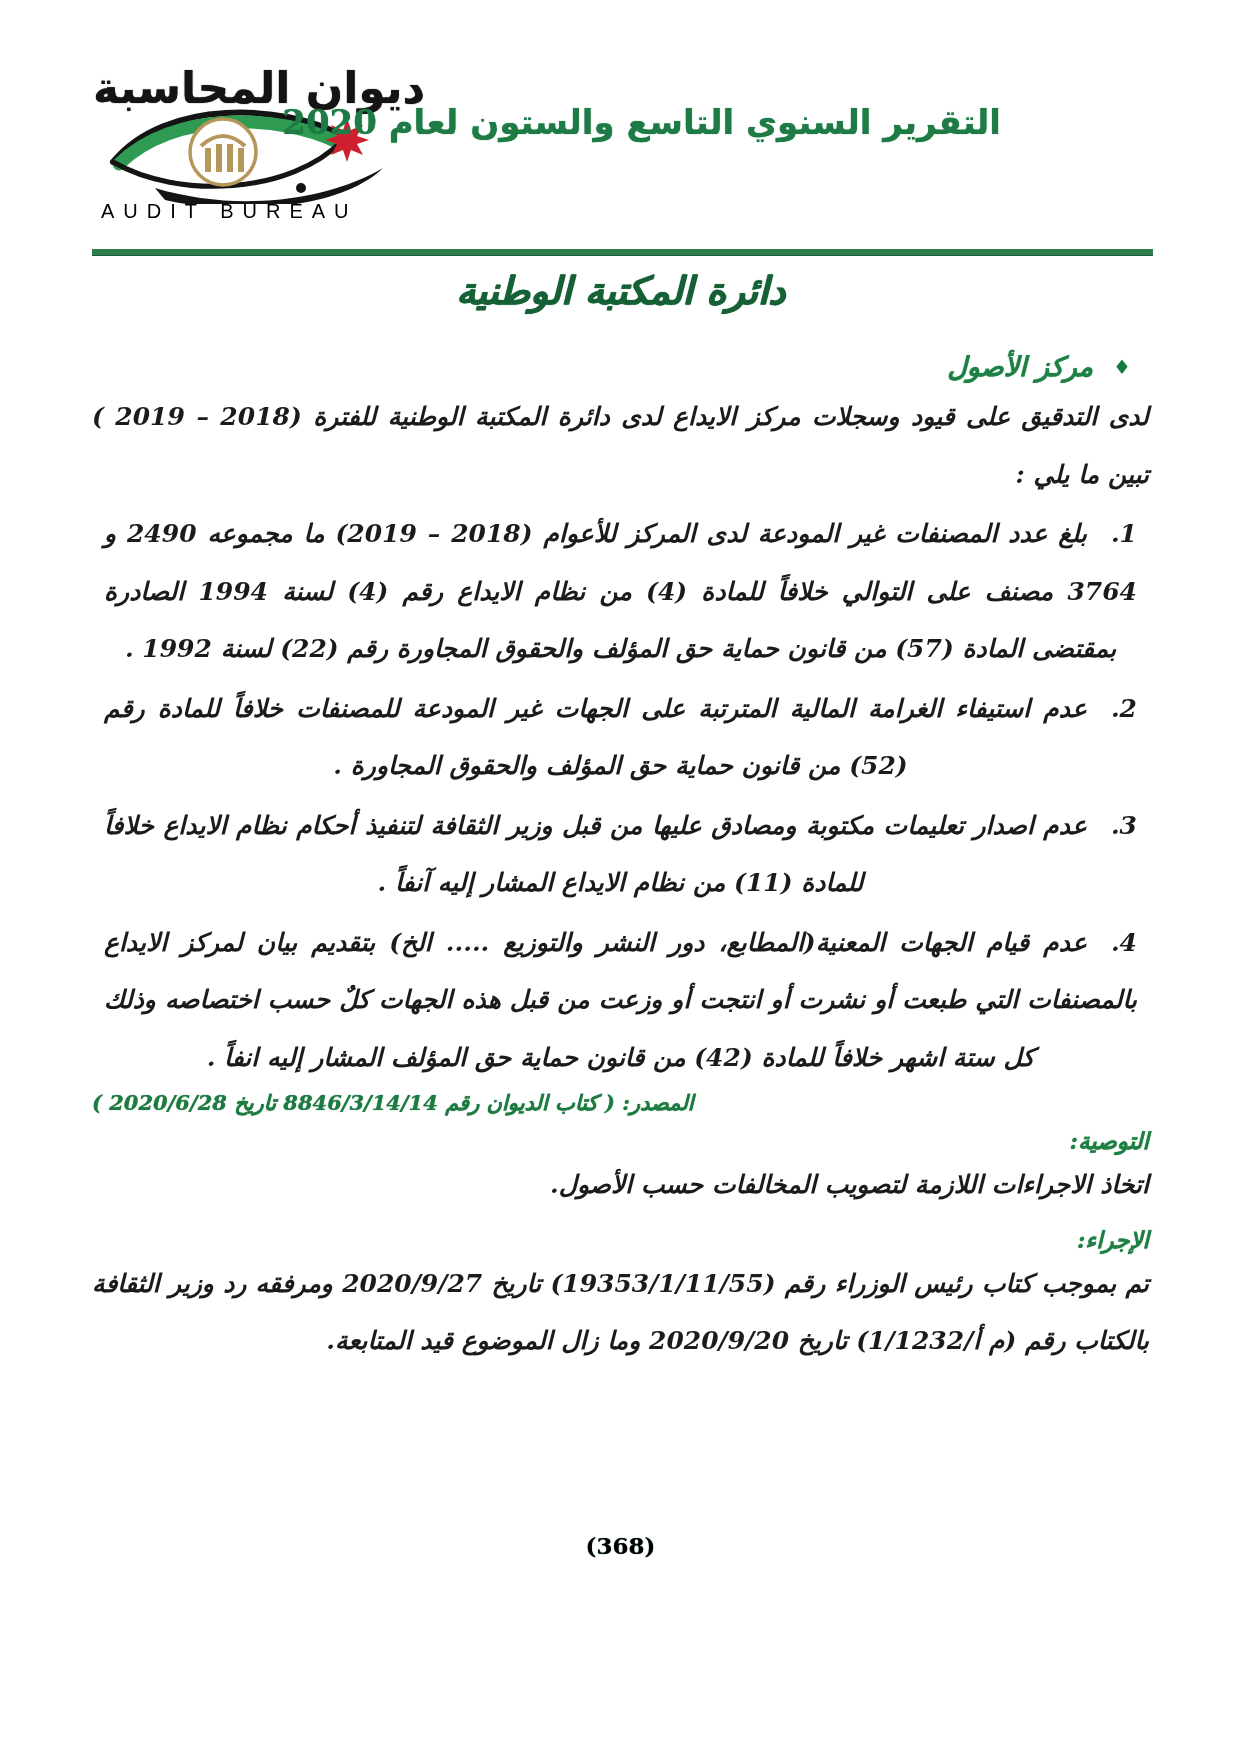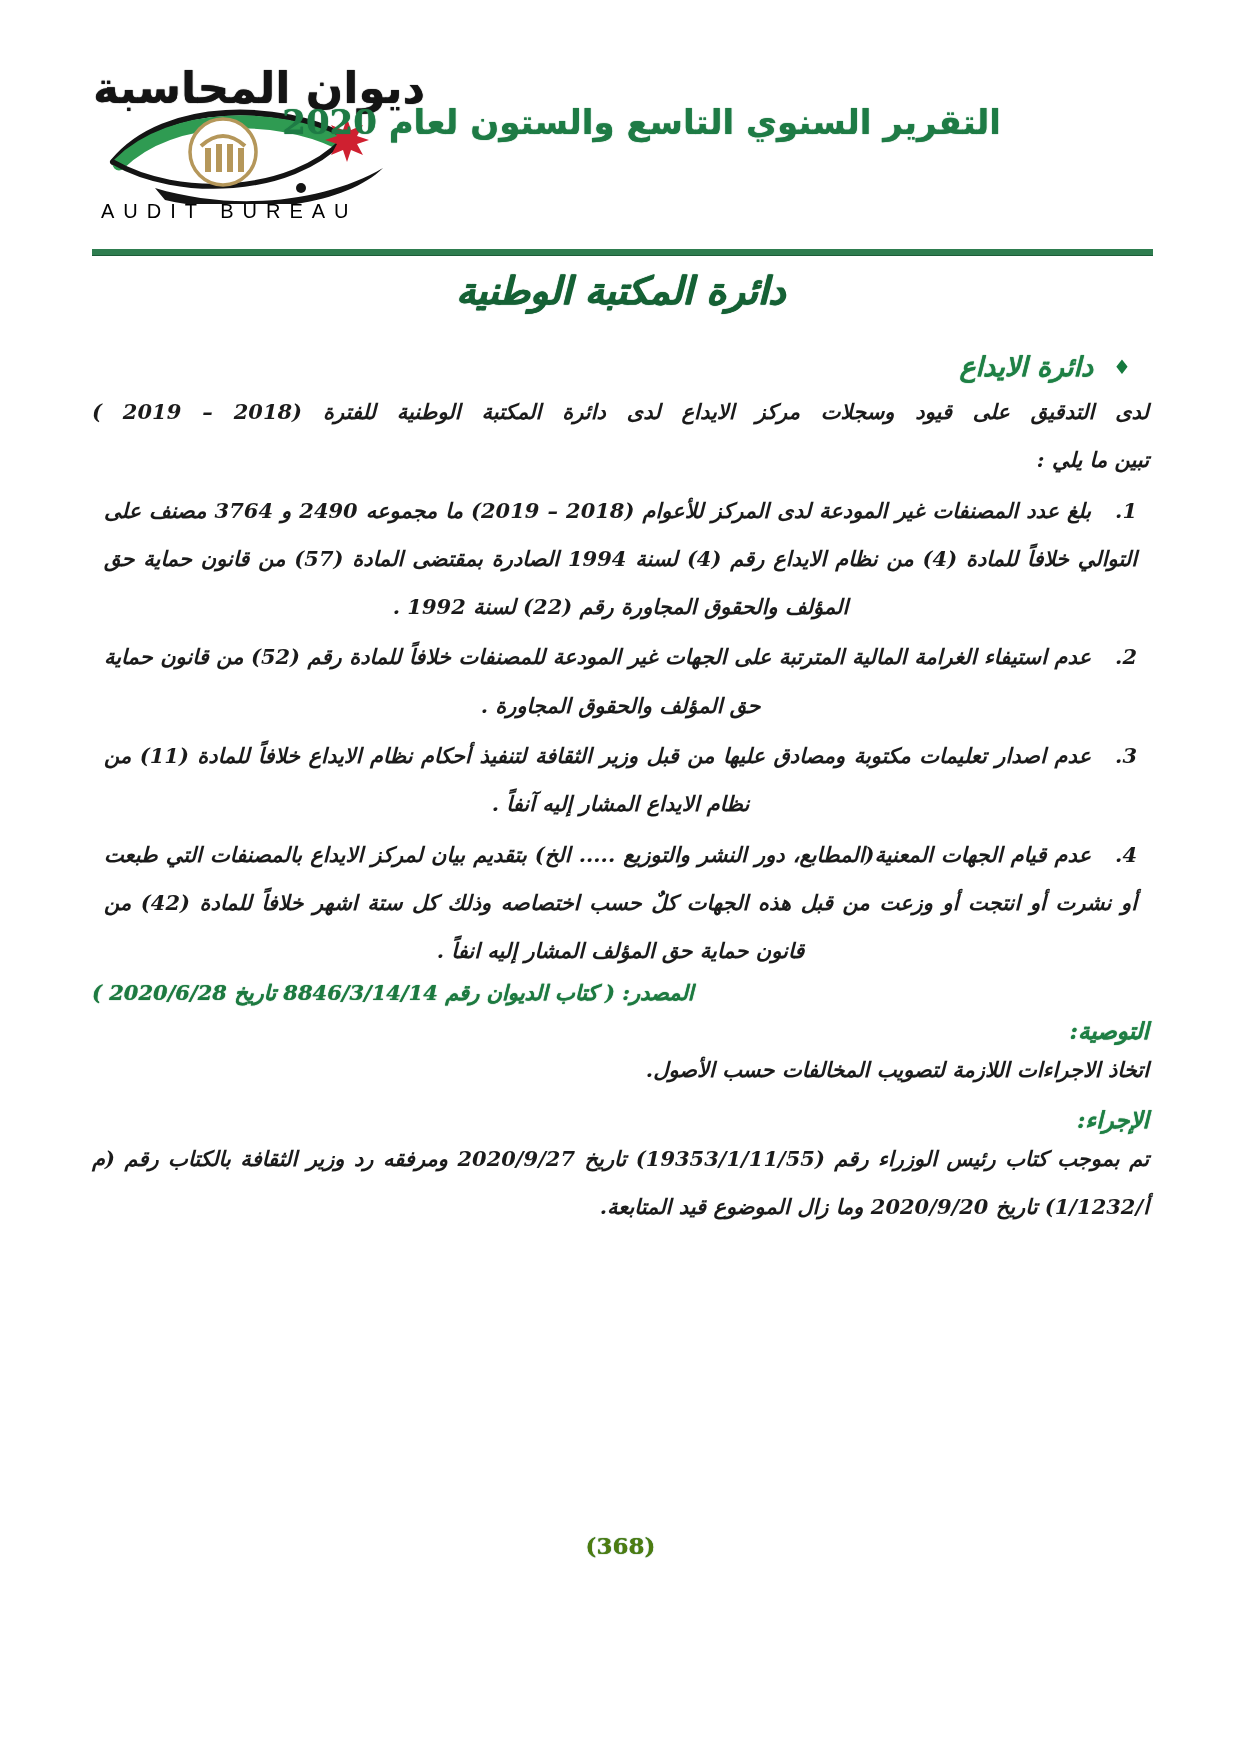--- a/index.html
+++ b/index.html
@@ -29,34 +29,34 @@
   .rule{position:absolute;left:92px;right:88px;top:249px;height:6px;background:#2e7d4f;border-bottom:1px solid #1c5c38;}
   
   .content{position:absolute;left:92px;right:92px;top:260px;direction:rtl;font-style:italic;}
   .page-title{
     margin:8px 0 38px;text-align:center;font-size:38px;color:#156135;
     text-shadow:0 0 1px #156135,1px 0 0 #156135;font-weight:bold;
   }
   .sec-head{display:flex;align-items:center;gap:20px;padding-right:18px;margin:0 0 2px;}
   .sec-bullet{font-size:20px;color:#157a3e;line-height:1;}
   .sec-title{font-size:27px;color:#1e8045;text-shadow:0 0 1px #1e8045;}
-  .btxt{font-size:21px;line-height:2.3;}
+  .btxt{font-size:25px;line-height:2.3;}
   .intro{margin:6px 0 0;text-align:justify;text-align-last:justify;}
   .intro-tail{margin:0;text-align:right;}
   .findings{margin:0;}
   .finding{margin:2px 12px;text-align:justify;text-align-last:center;}
   .finding .num{white-space:nowrap;}
   .finding .gap{display:inline-block;width:24px;}
   .source{margin:4px 0 8px;text-align:left;direction:rtl;font-size:21px;color:#1d7a40;text-shadow:0 0 1px #1d7a40;}
   .lbl{margin:12px 0 2px;text-align:right;font-size:23px;color:#1e7f44;text-shadow:0 0 1px #1e7f44;}
   .rec{margin:0;text-align:right;}
   .action{margin:0;text-align:justify;}
   .page-num{
     position:absolute;top:1532px;left:0;right:0;text-align:center;direction:rtl;
-    font-size:23px;color:#4d7c0f;text-shadow:0 0 1px #17663a;
+    font-size:23px;color:#000000;text-shadow:0 0 1px #17663a;
   }
 </style>
 </head>
 <body>
 
 <div class="page">
 
   <div class="hdr">
     <div class="logo">
       <svg class="logo-svg" viewBox="0 0 320 120" aria-hidden="true">
@@ -84,21 +84,21 @@
     </div>
     <div class="report-title">التقرير السنوي التاسع والستون لعام 2020</div>
     <div class="rule"></div>
   </div>
 
   <div class="content">
     <h1 class="page-title">دائرة المكتبة الوطنية</h1>
 
     <div class="sec-head">
       <span class="sec-bullet">♦</span>
-      <span class="sec-title">دائرة الايداع</span>
+      <span class="sec-title">مركز الأصول</span>
     </div>
 
     <p class="btxt intro">لدى التدقيق على قيود وسجلات مركز الايداع لدى دائرة المكتبة الوطنية للفترة (2018 – 2019 )</p>
     <p class="btxt intro-tail">تبين ما يلي :</p>
 
     <div class="findings">
       <p class="btxt finding"><span class="num">1.</span><span class="gap"></span><span>بلغ عدد المصنفات غير المودعة لدى المركز للأعوام (2018 – 2019) ما مجموعه 2490 و 3764 مصنف على التوالي خلافاً للمادة (4) من نظام الايداع رقم (4) لسنة 1994 الصادرة بمقتضى المادة (57) من قانون حماية حق المؤلف والحقوق المجاورة رقم (22) لسنة 1992 .</span></p>
       <p class="btxt finding"><span class="num">2.</span><span class="gap"></span><span>عدم استيفاء الغرامة المالية المترتبة على الجهات غير المودعة للمصنفات خلافاً للمادة رقم (52) من قانون حماية حق المؤلف والحقوق المجاورة .</span></p>
       <p class="btxt finding"><span class="num">3.</span><span class="gap"></span><span>عدم اصدار تعليمات مكتوبة ومصادق عليها من قبل وزير الثقافة لتنفيذ أحكام نظام الايداع خلافاً للمادة (11) من نظام الايداع المشار إليه آنفاً .</span></p>
       <p class="btxt finding"><span class="num">4.</span><span class="gap"></span><span>عدم قيام الجهات المعنية(المطابع، دور النشر والتوزيع ..... الخ) بتقديم بيان لمركز الايداع بالمصنفات التي طبعت أو نشرت أو انتجت أو وزعت من قبل هذه الجهات كلٌ حسب اختصاصه وذلك كل ستة اشهر خلافاً للمادة (42) من قانون حماية حق المؤلف المشار إليه انفاً .</span></p>

